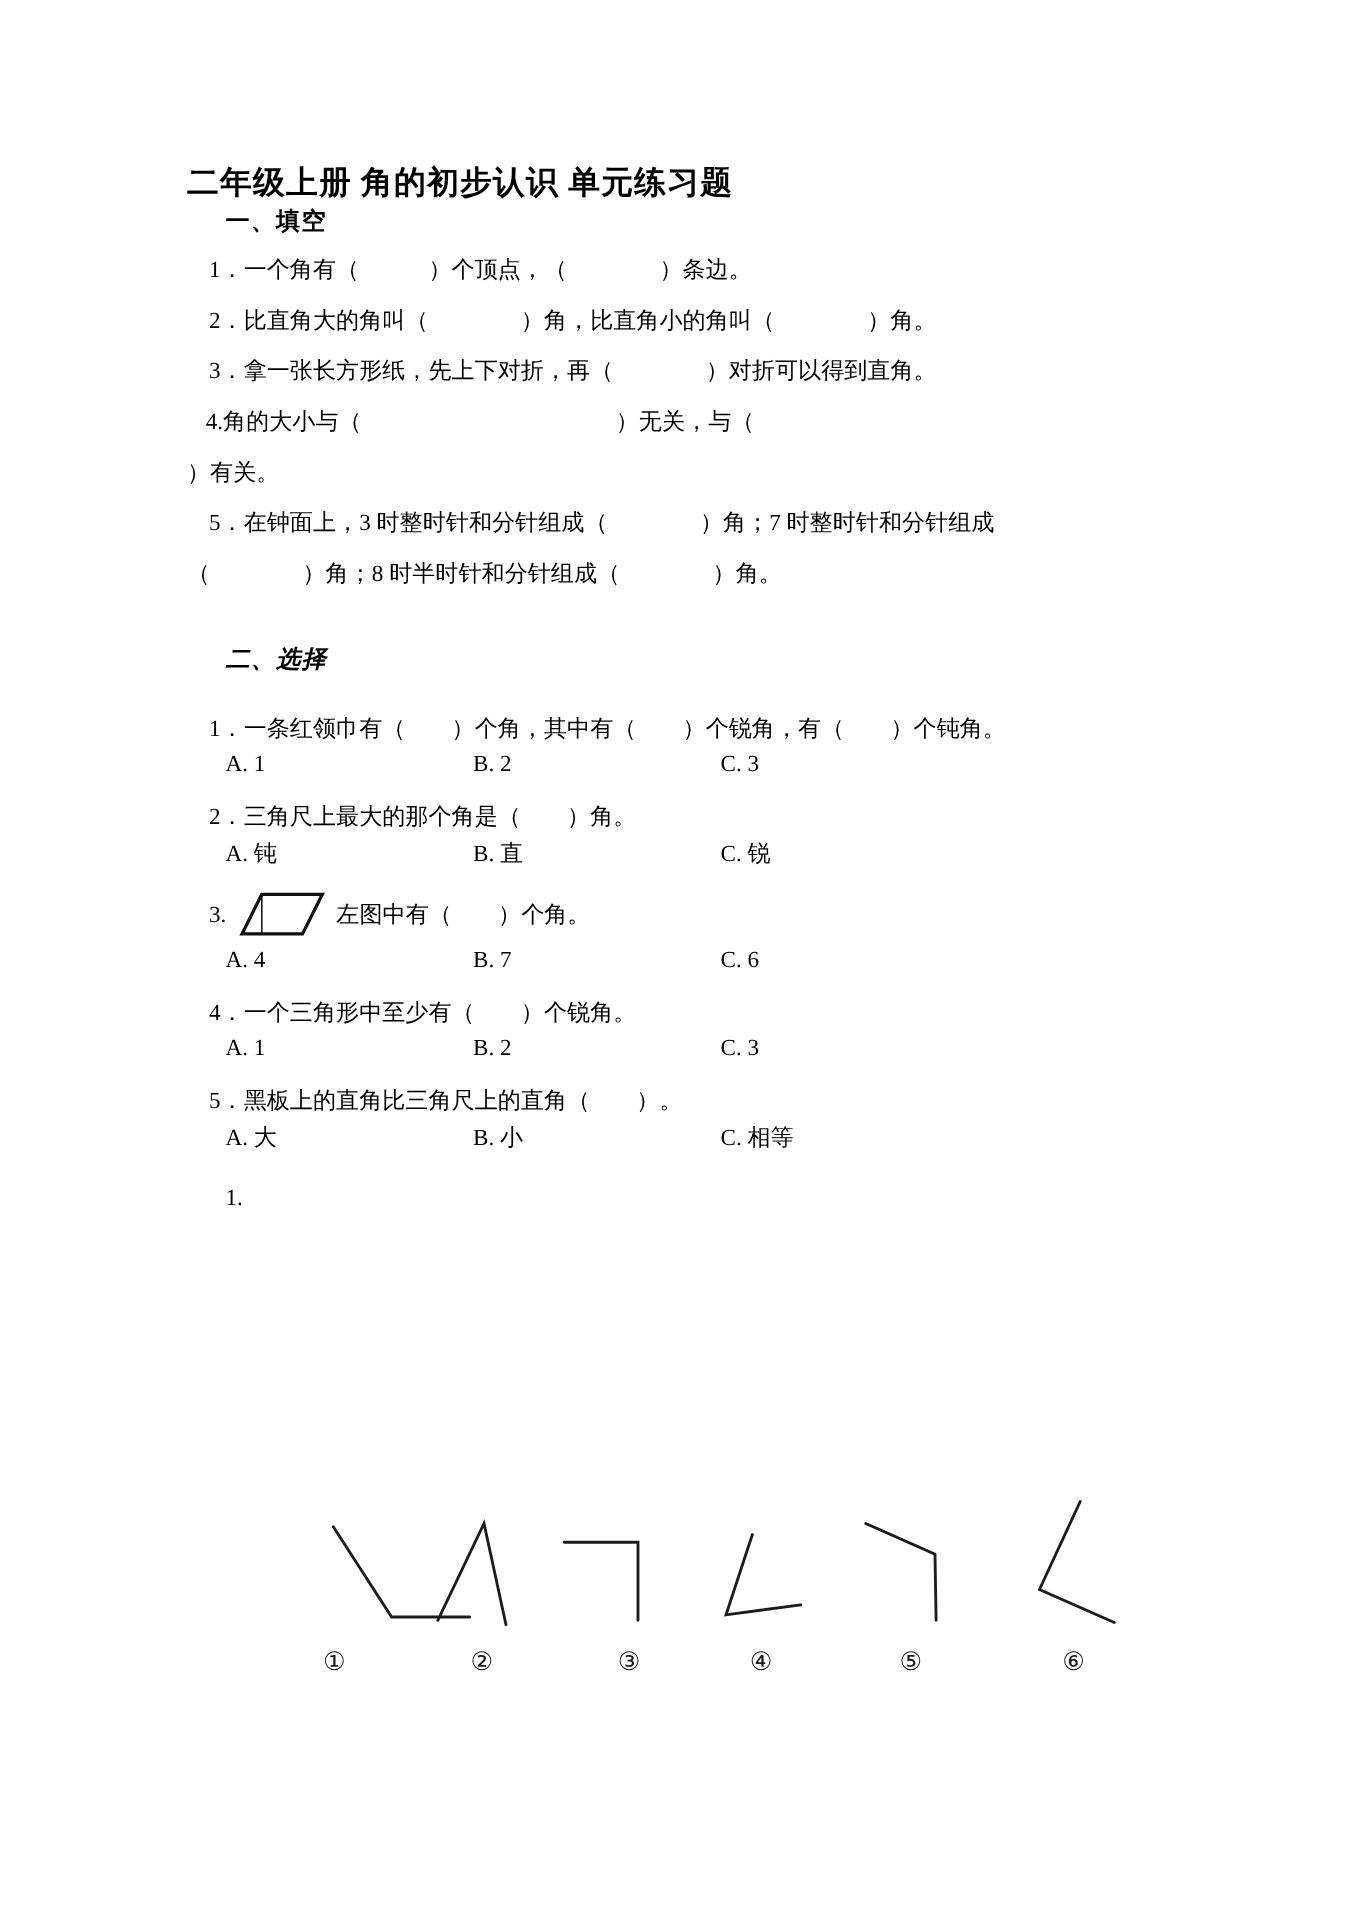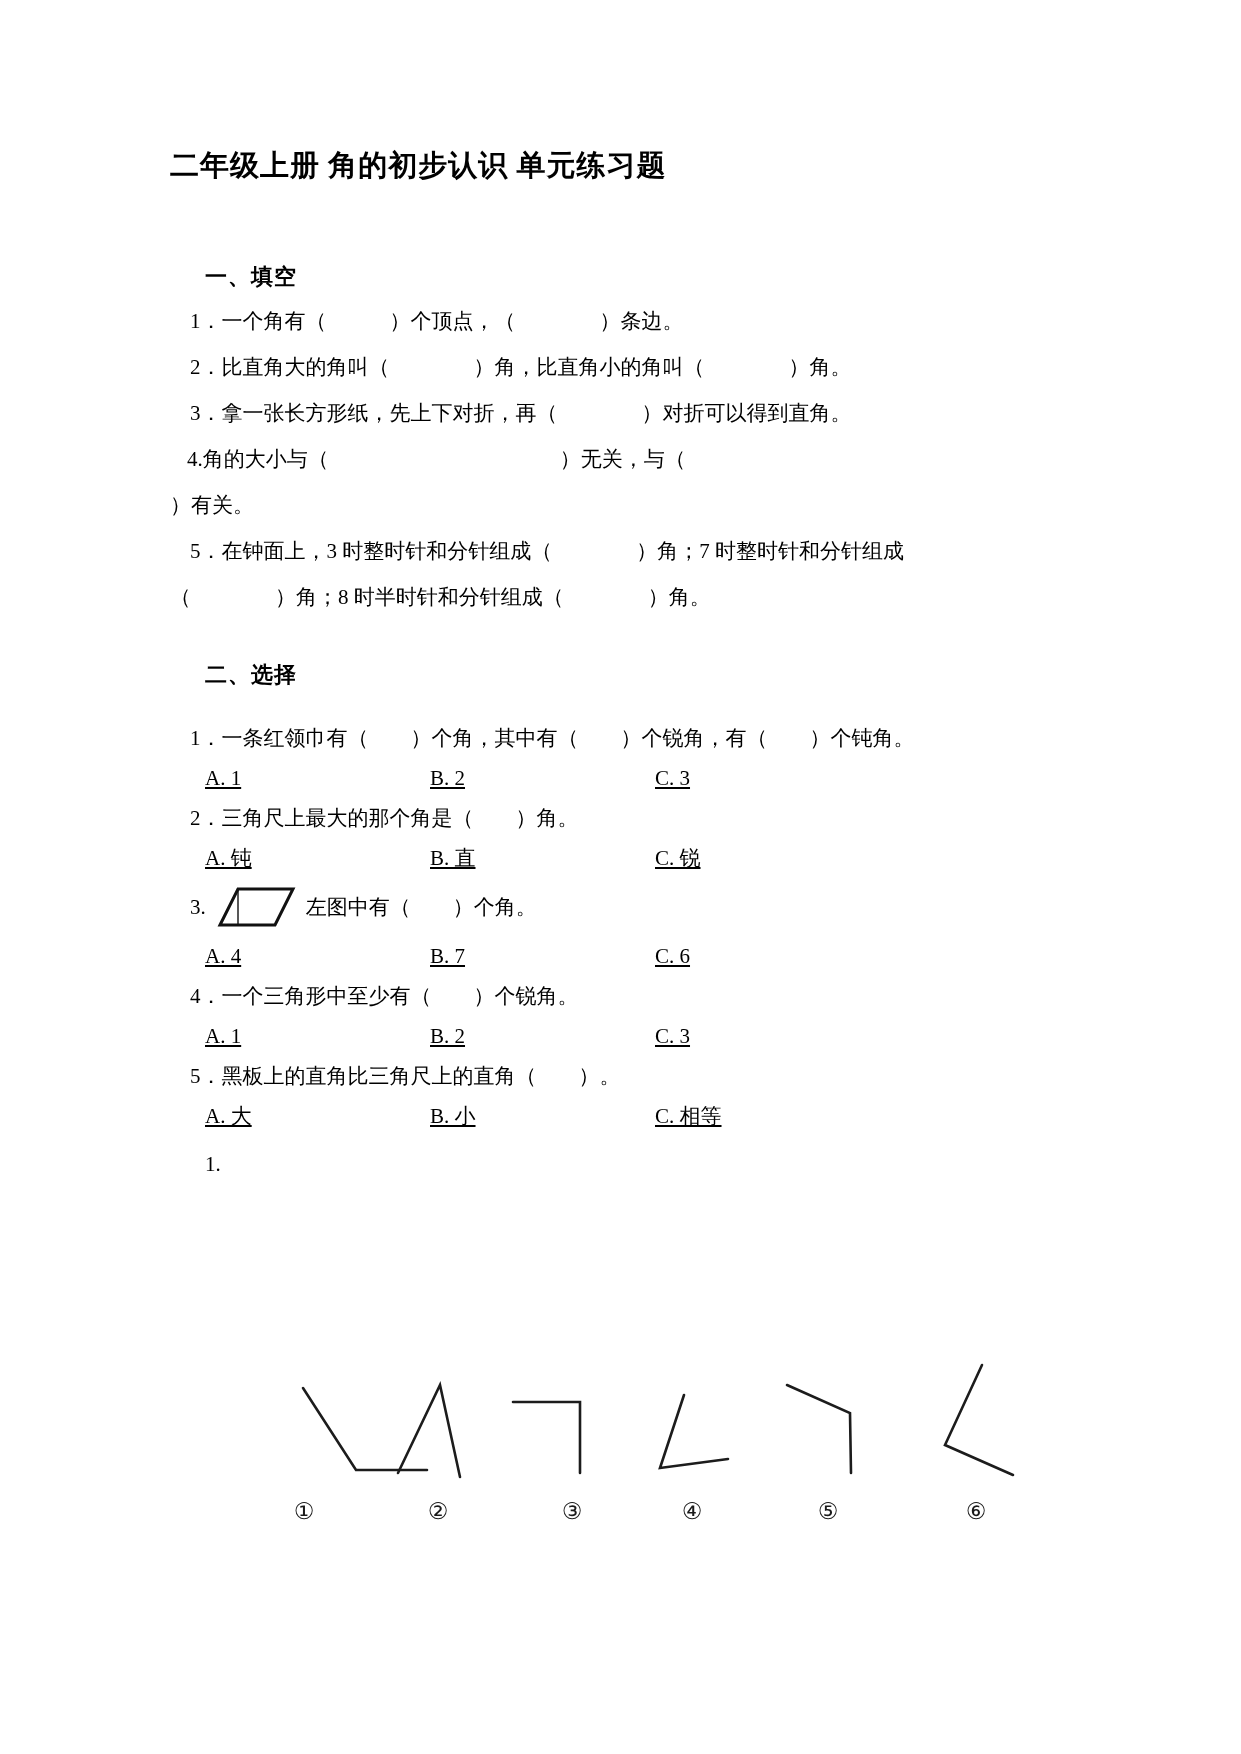--- a/index.html
+++ b/index.html
@@ -24,22 +24,22 @@
     font-weight: bold;
     letter-spacing: 1px;
   }
 
   .section-heading {
     padding-left: 35px;
     font-size: 22px;
     font-weight: bold;
     letter-spacing: 1px;
   }
-  .sec1-heading { margin-top: 76px; }
-  .sec2-heading { margin-top: 40px; }
+  .sec1-heading { }
+  .sec2-heading { margin-top: 40px; font-style: italic; }
   .sec3-heading { margin-top: 56px; }
 
   .line {
     height: 46px;
     display: flex;
     align-items: center;
     font-size: 21px;
   }
   .sec1-lines { margin-top: 6px; }
   .indent-q  { padding-left: 20px; }
@@ -51,24 +51,23 @@
     height: 40px;
     display: flex;
     align-items: center;
     font-size: 21px;
     padding-left: 20px;
   }
   .qline.with-fig { height: 58px; }
   .opts {
     height: 40px;
     display: flex;
-    align-items: center;
+    align-items: flex-start;
     font-size: 21px;
     padding-left: 35px;
-    text-decoration: underline;
   }
   .opt { display: inline-block; width: 225px; }
 
   .solve-item {
     margin-top: 12px;
     padding-left: 35px;
     font-size: 21px;
     height: 32px;
     display: flex;
     align-items: center;

